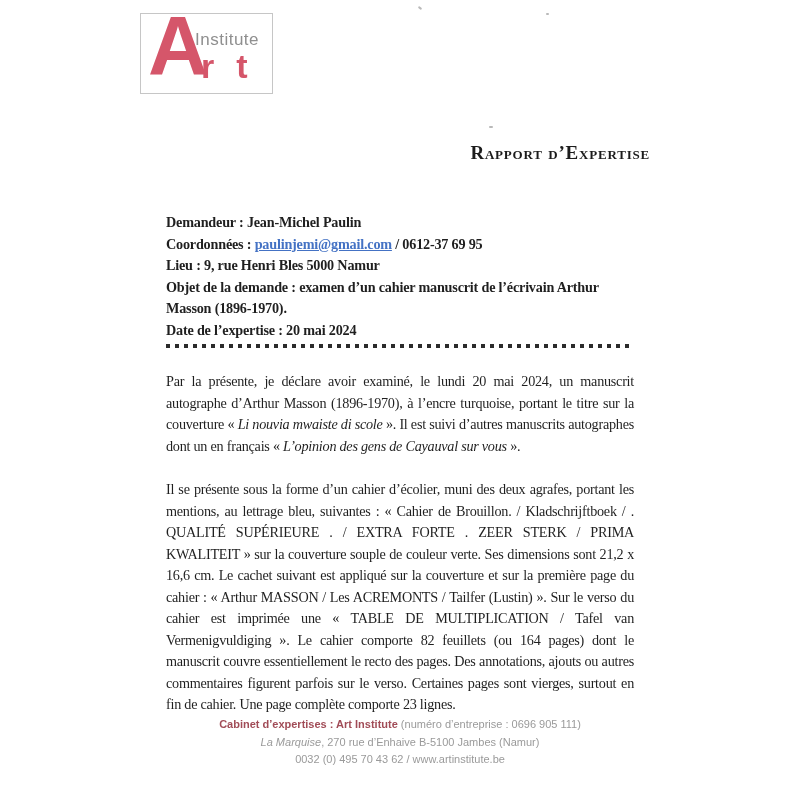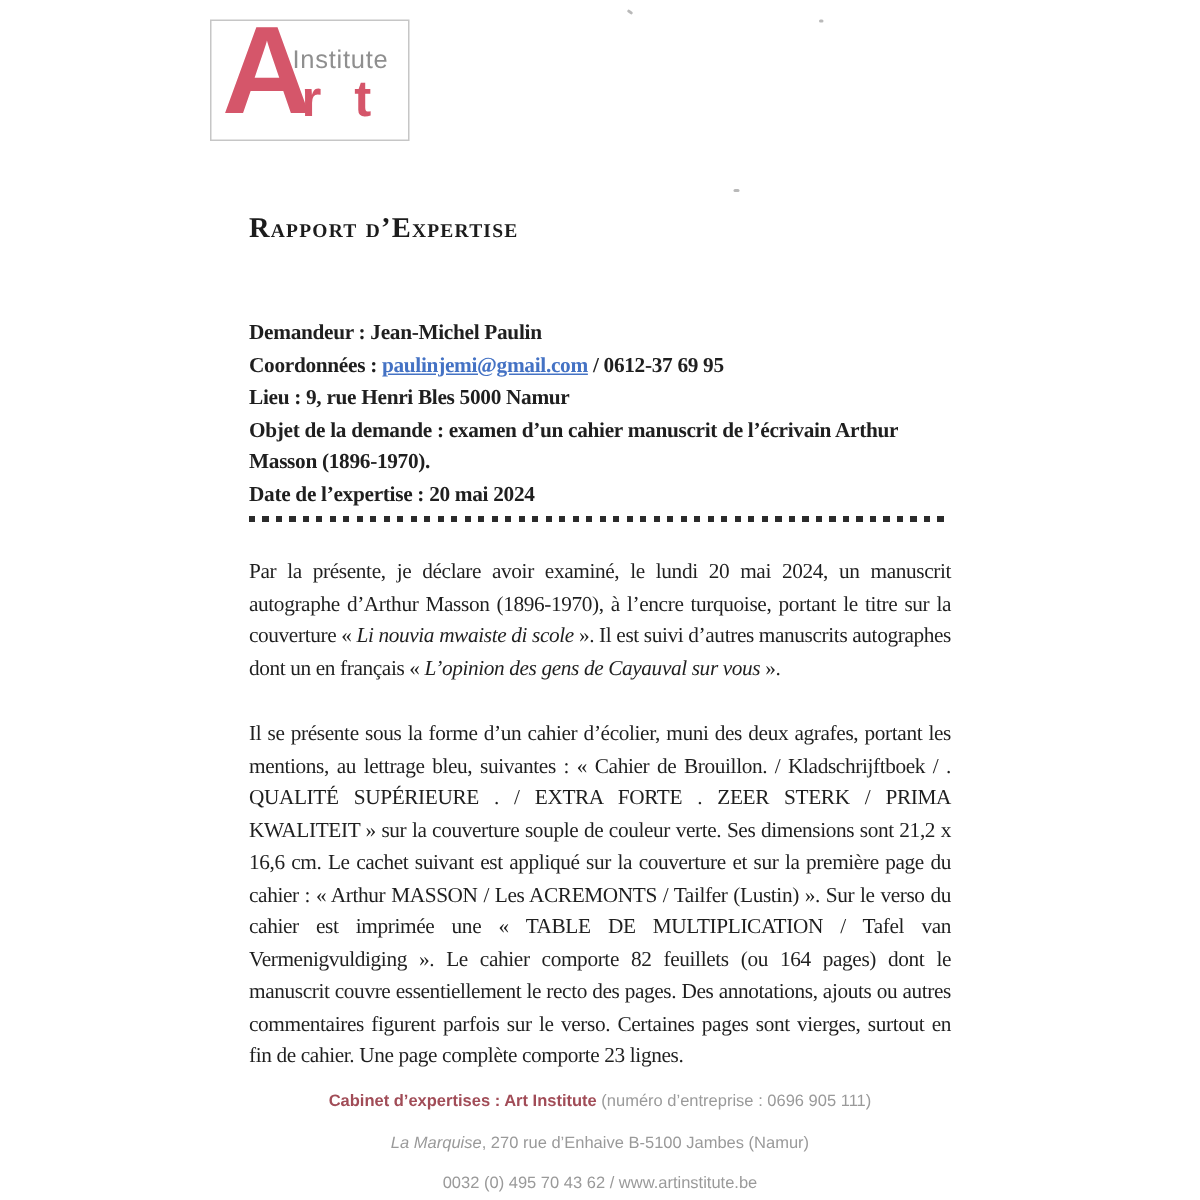--- a/index.html
+++ b/index.html
@@ -31,22 +31,22 @@
     color:#8f8f8f;
   }
   .logo-rt{
     position:absolute;left:60px;top:33px;
     font-size:34px;font-weight:bold;letter-spacing:22px;
     color:#d5566a;
   }
   
   .content{position:absolute;left:166px;top:0;width:468px;}
   .title{
-    position:absolute;left:0;top:142px;width:468px;
-    margin:0;text-align:left;
+    position:absolute;left:16px;top:142px;width:468px;
+    margin:0;text-align:right;
     font-size:19px;font-weight:bold;
     font-variant:small-caps;letter-spacing:.8px;
     color:#1c1c1c;
   }
   .request{
     position:absolute;left:0;top:212px;width:468px;
     font-size:14.2px;font-weight:bold;line-height:21.5px;
     letter-spacing:-.2px;
   }
   .request p{margin:0;}
@@ -65,21 +65,21 @@
   .para-2{top:479px;}
   .ital{font-style:italic;}
   
   .footer{
     position:absolute;left:0;top:716px;width:468px;
     text-align:center;
     font-family:"Liberation Sans", sans-serif;
     font-size:11px;line-height:17.5px;
     color:#9a9a9a;
   }
-  .footer p{margin:10px;}
+  .footer p{margin:0;}
   .footer .brand{color:#a14c57;font-weight:bold;}
   .footer .addr-name{font-style:italic;}
   
   .speck{position:absolute;background:#b9b9b9;border-radius:1px;}
   .speck-1{left:418px;top:7px;width:4px;height:2px;transform:rotate(35deg);}
   .speck-2{left:546px;top:13px;width:3px;height:2px;}
   .speck-3{left:489px;top:126px;width:4px;height:2px;}
 </style>
 </head>
 <body>

